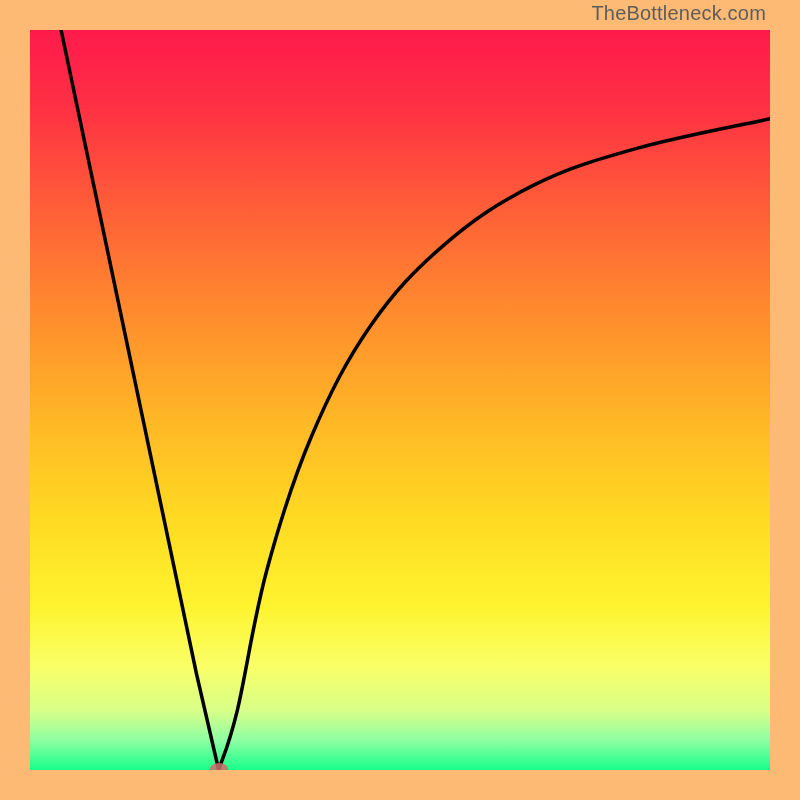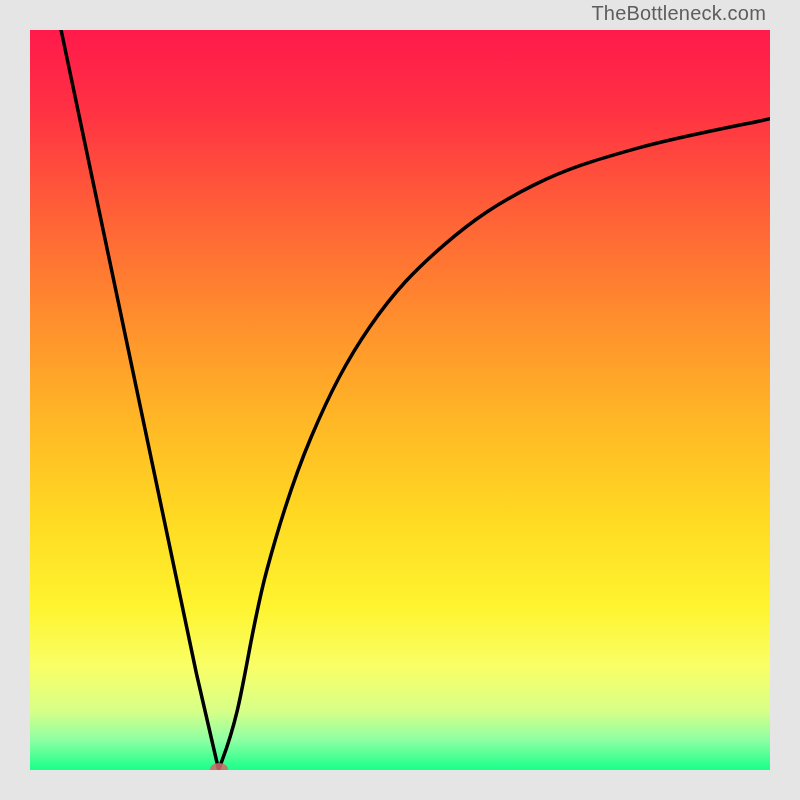--- a/index.html
+++ b/index.html
@@ -1,20 +1,20 @@
 <!DOCTYPE html>
 <html><head>
 <meta charset="utf-8">
 <style>
   * { margin: 0; padding: 0; box-sizing: border-box; }
   html, body { width: 800px; height: 800px; overflow: hidden; background: #000; }
   .frame {
     width: 800px;
     height: 800px;
-    background: #e5e5e5;
+    background: #fdba74;
     position: relative;
   }
   .plot-area {
     position: absolute;
     left: 30px;
     top: 30px;
     width: 740px;
     height: 740px;
     overflow: hidden;
   }

